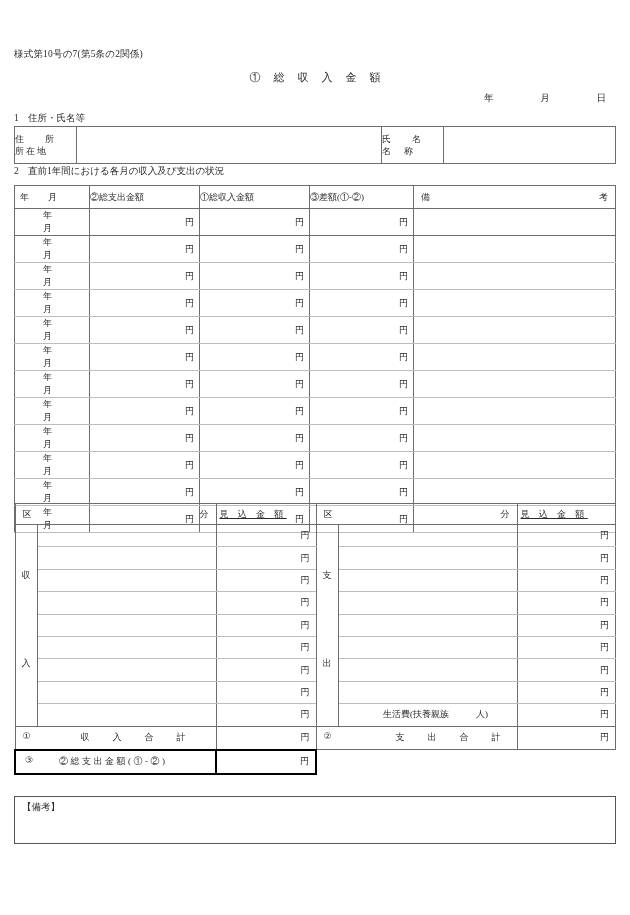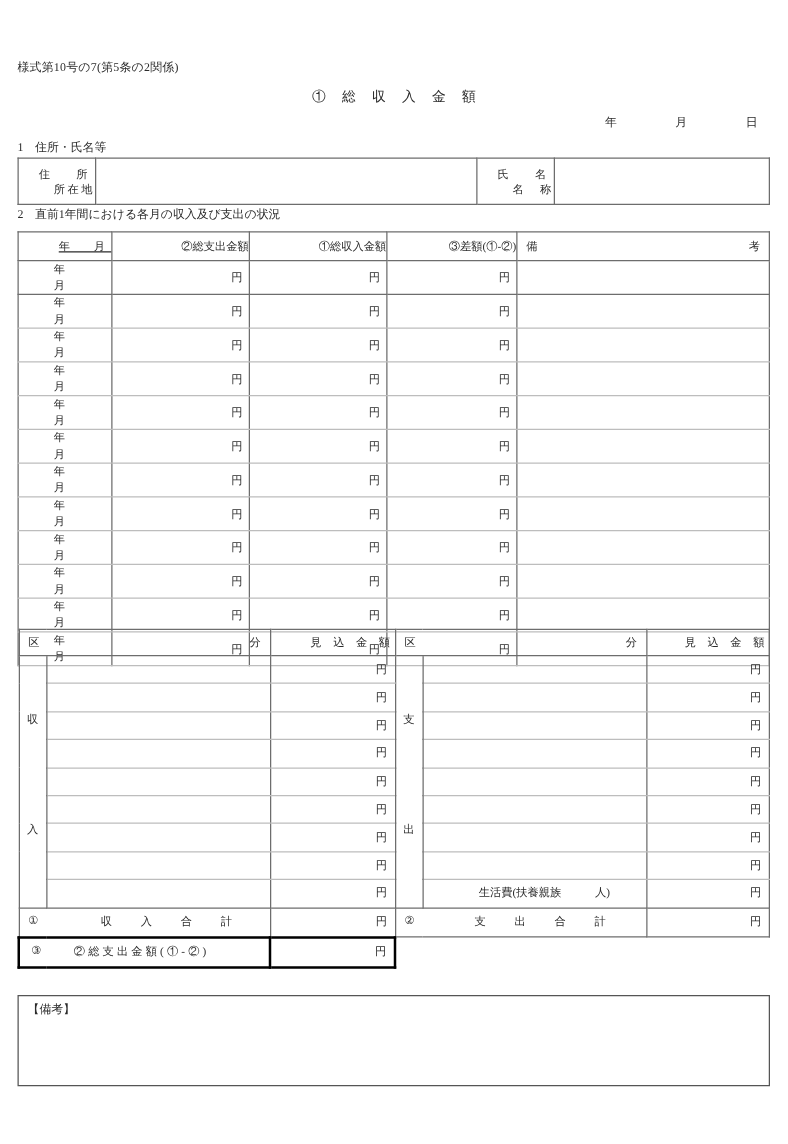--- a/index.html
+++ b/index.html
@@ -72,21 +72,21 @@
     table-layout: fixed;
     position: absolute;
     font-size: 9px;
   }
   td, th {
     border: 1px solid #6d6d6d;
     padding: 0;
     font-weight: normal;
     vertical-align: middle;
   }
-  .c  { text-align: right; }
+  .c  { text-align: left; }
   .r  { text-align: right; padding-right: 5px; }
   .l  { text-align: left;  padding-left: 6px; }
   .thin-row td { border-top: 1px solid #bdbdbd; border-bottom: 1px solid #bdbdbd; }
 
   
   #tbl-addr {
     left: 14px;
     top: 126px;
     width: 602px;
   }
@@ -106,21 +106,21 @@
     text-align: center;
     letter-spacing: 0;
   }
   #tbl-month .ym i {
     font-style: normal;
     display: inline-block;
     width: 30px;
     text-align: left;
     padding-left: 12px;
   }
-  #tbl-month .hdr-ym { letter-spacing: 5px; padding-left: 5px; text-decoration: underline; }
+  #tbl-month .hdr-ym { letter-spacing: 5px; padding-left: 5px; }
   .spread {
     display: flex;
     justify-content: space-between;
     padding: 0 7px;
   }
 
   
   #tbl-proj {
     left: 14px;
     top: 503px;
@@ -137,37 +137,37 @@
   .v-label {
     position: absolute;
     left: 0; right: 0;
     font-size: 9px;
   }
   .sum-label {
     display: flex;
     justify-content: space-between;
     padding: 0 9px 0 7px;
   }
-  .money-head { letter-spacing: 3.5px; padding-left: 3px; }
+  .money-head { letter-spacing: 3.5px; padding-left: 3px; text-decoration: underline; }
 
   
   .thick {
     border: 2px solid #000000 !important;
   }
   .no-border {
     border: none !important;
   }
 
   
   #remarks {
     position: absolute;
     left: 14px;
     top: 796px;
     width: 602px;
-    height: 73px;
+    height: 48px;
     box-sizing: border-box;
     border: 1px solid #555;
   }
   #remarks .rm-label {
     padding: 4px 0 0 7px;
     font-size: 9.5px;
   }
 </style>
 </head>
 <body>
@@ -430,21 +430,21 @@
           <td colspan="2" style="height: 22px;">
             <div class="sum-label">
               <span>①</span>
               <span style="letter-spacing: 7px; margin-right: 14px;">収　入　合　計</span>
             </div>
           </td>
           <td class="yen">円</td>
           <td colspan="2" style="height: 22px;">
             <div class="sum-label">
               <span>②</span>
-              <span style="letter-spacing: 7px; margin-right: 16px;">支　出　合　計</span>
+              <span style="letter-spacing: 7px; margin-right: 0;">支　出　合　計</span>
             </div>
           </td>
           <td class="yen">円</td>
         </tr>
         <tr>
           <td colspan="2" class="thick" style="height: 22px;">
             <div style="display: flex; padding-left: 9px;">
               <span>③</span>
               <span style="margin-left: 26px; letter-spacing: 2.5px;">②総支出金額(①-②)</span>
             </div>

